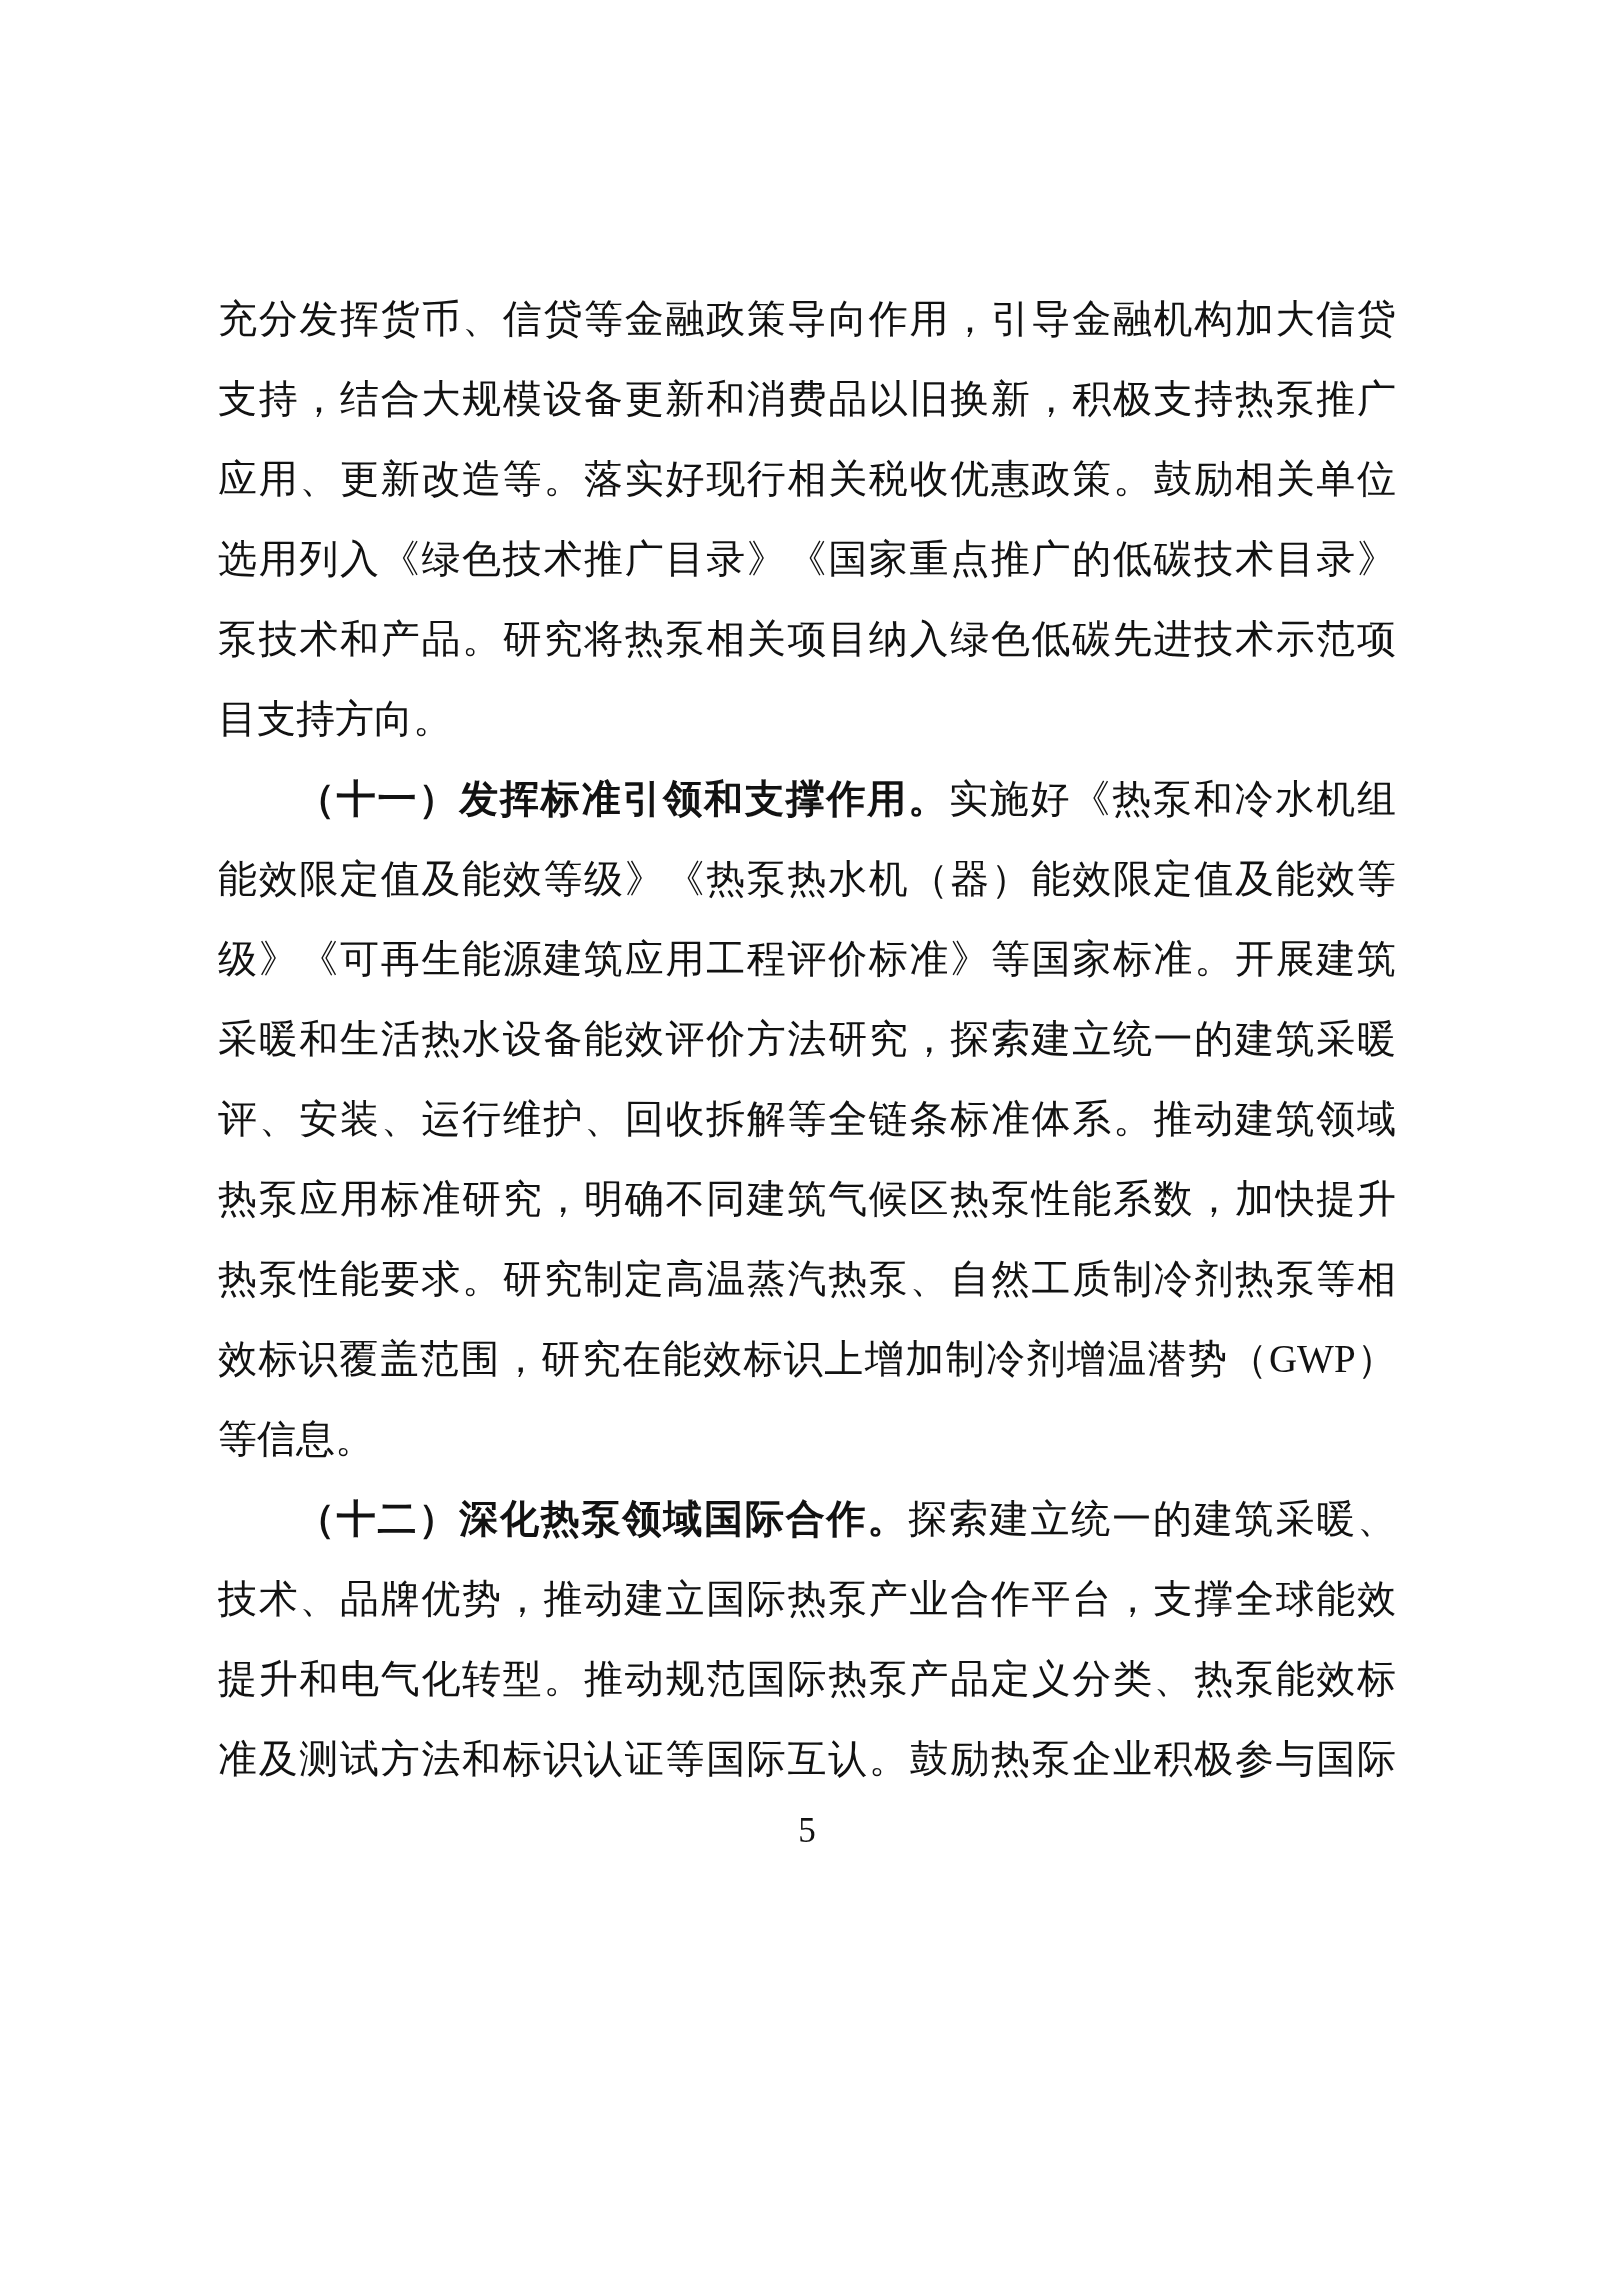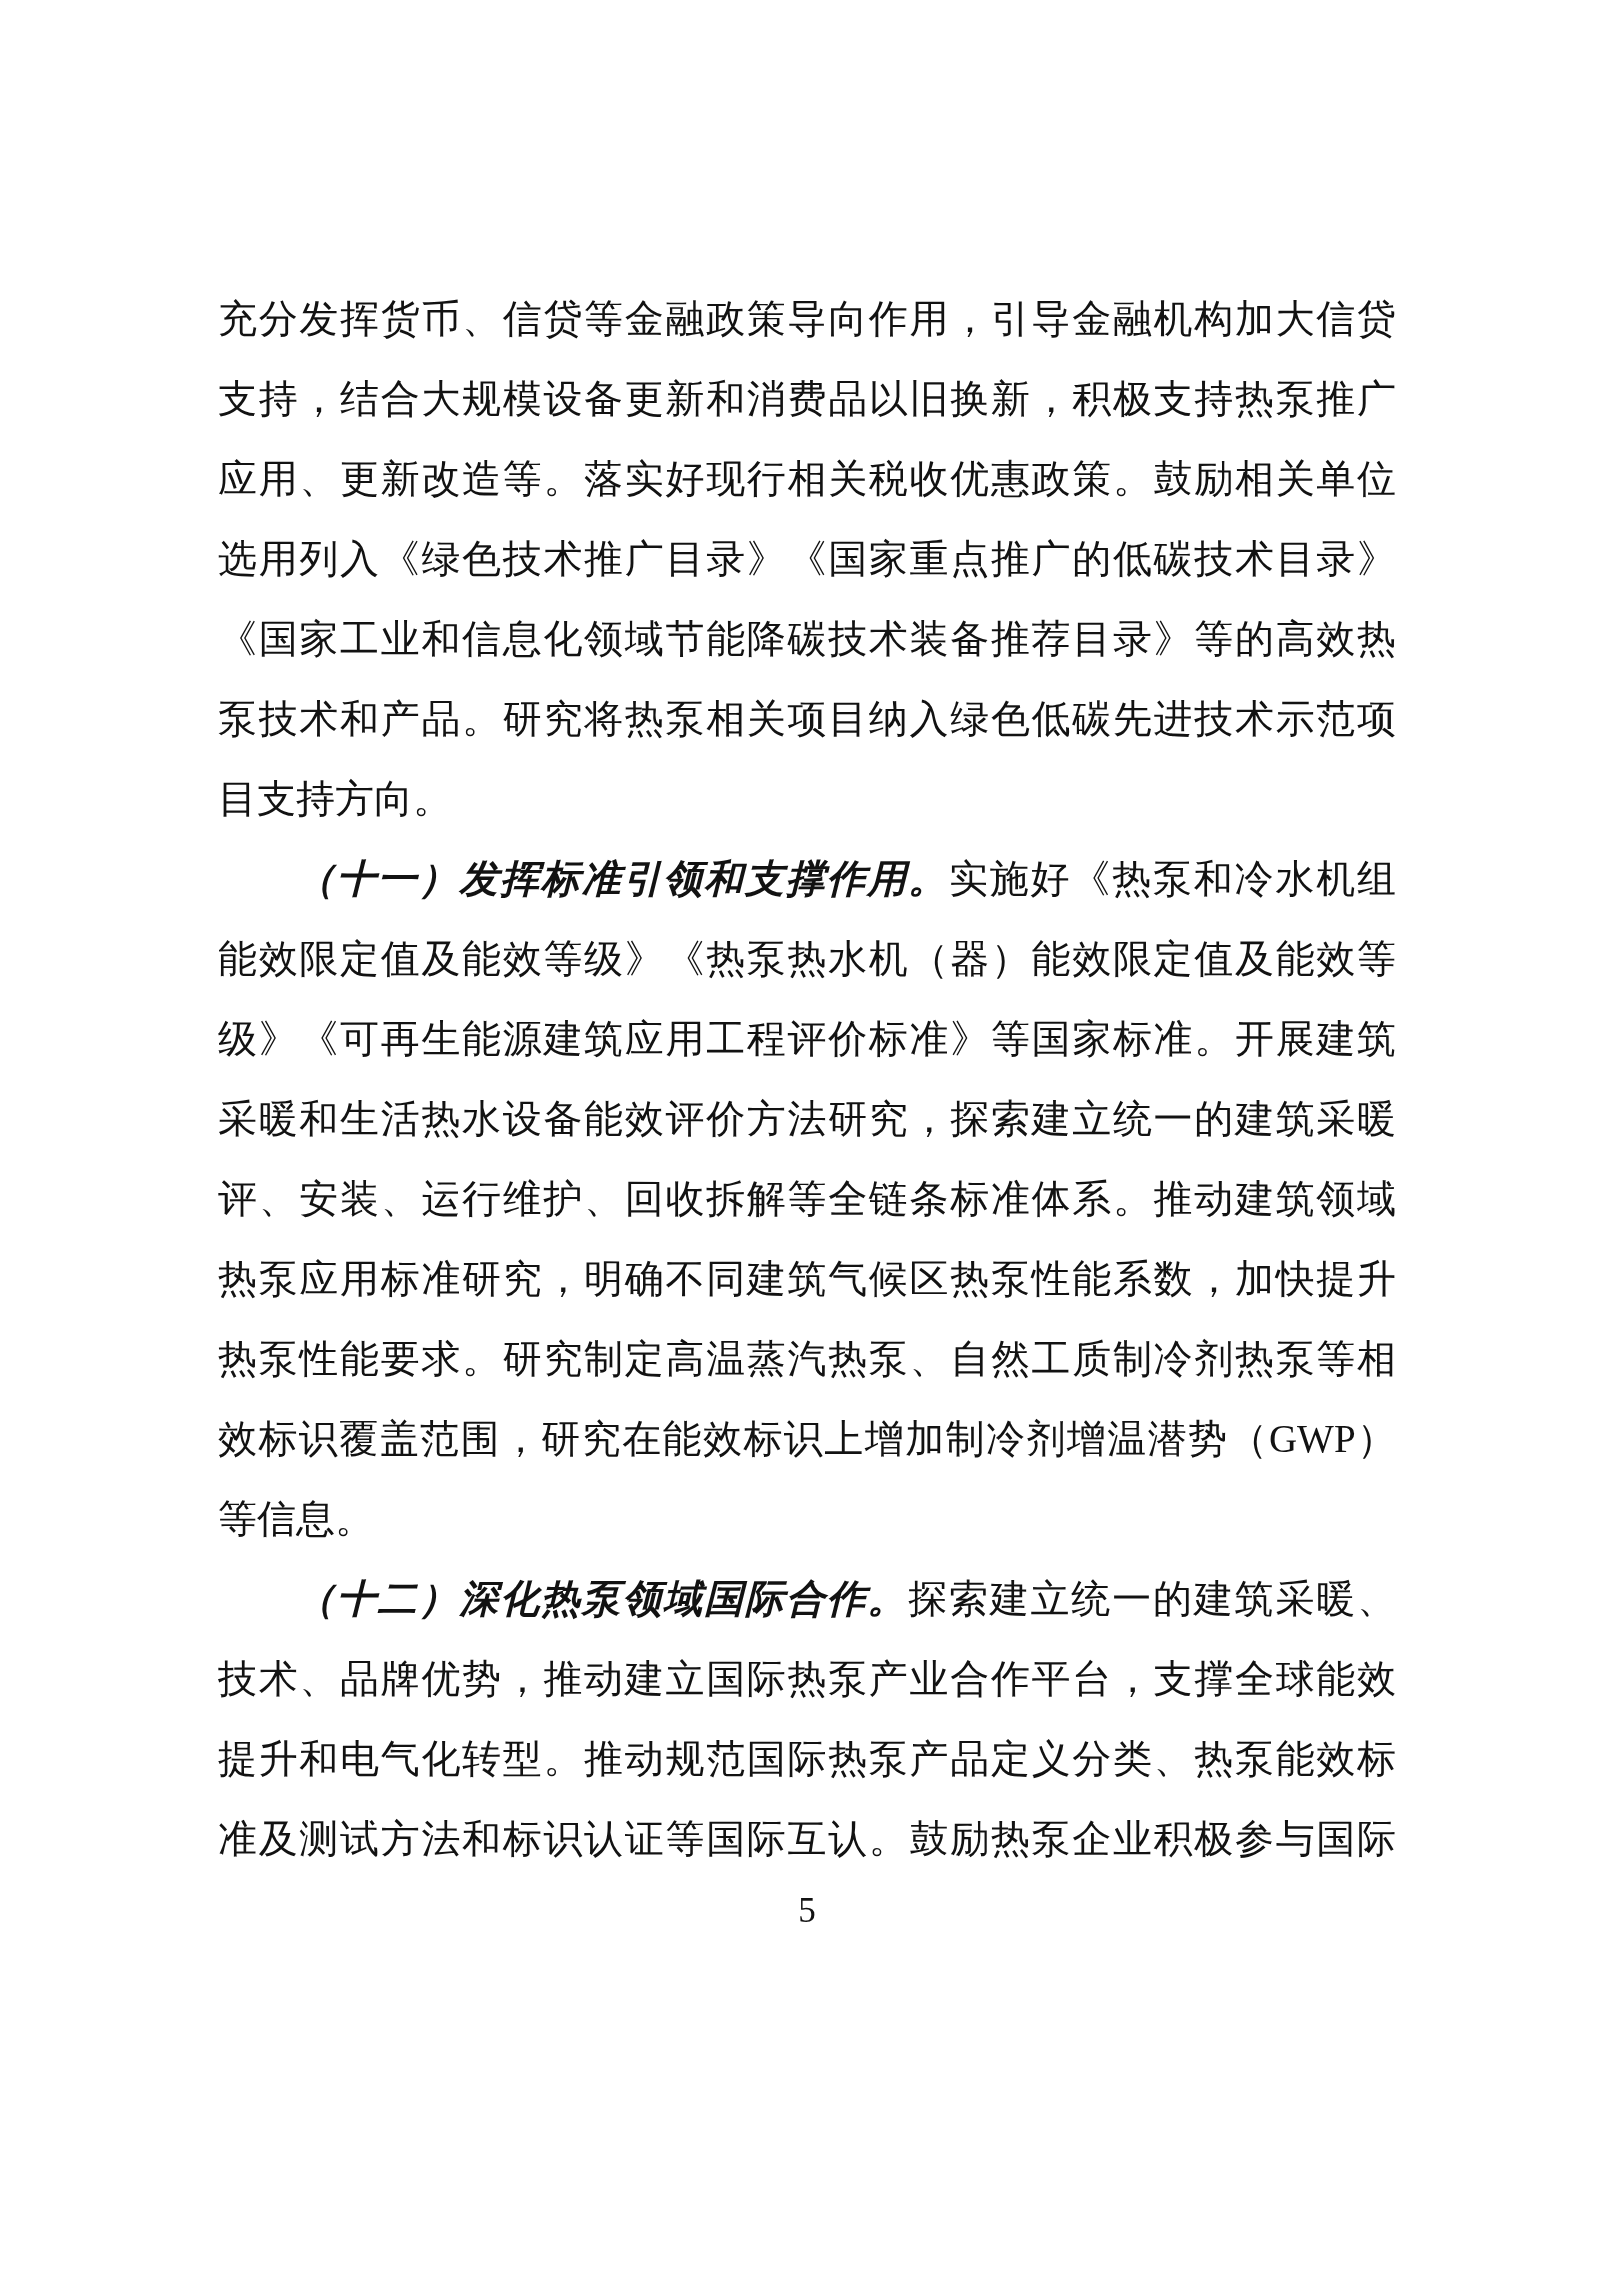--- a/index.html
+++ b/index.html
@@ -32,42 +32,40 @@
   }
   .line.no-justify-last {
     text-align-last: left;
   }
   .line.indent {
     text-indent: 78px;
   }
   .seg-bold {
     font-weight: 700;
     font-family: "Liberation Sans", "DejaVu Sans", sans-serif;
-    font-style: italic;
   }
   .page-number {
     height: 59px;
     line-height: 59px;
     margin-top: 2px;
     text-align: center;
     font-size: 35px;
     color: #121212;
     font-family: "Liberation Serif", "DejaVu Serif", serif;
   }
 </style>
 </head>
 <body>
 
 <div class="page">
   <div class="text-block">
       <div class="line"><span>充分发挥货币、信贷等金融政策导向作用，引导金融机构加大信贷</span></div>
       <div class="line"><span>支持，结合大规模设备更新和消费品以旧换新，积极支持热泵推广</span></div>
       <div class="line"><span>应用、更新改造等。落实好现行相关税收优惠政策。鼓励相关单位</span></div>
       <div class="line"><span>选用列入《绿色技术推广目录》《国家重点推广的低碳技术目录》</span></div>
-      <div class="line"><span>《国家工业和信息化领域节能降碳技术装备推荐目录》等的高效热</span></div>
       <div class="line"><span>泵技术和产品。研究将热泵相关项目纳入绿色低碳先进技术示范项</span></div>
       <div class="line no-justify-last"><span>目支持方向。</span></div>
       <div class="line indent"><span class="seg-bold">（十一）发挥标准引领和支撑作用。</span><span>实施好《热泵和冷水机组</span></div>
       <div class="line"><span>能效限定值及能效等级》《热泵热水机（器）能效限定值及能效等</span></div>
       <div class="line"><span>级》《可再生能源建筑应用工程评价标准》等国家标准。开展建筑</span></div>
       <div class="line"><span>采暖和生活热水设备能效评价方法研究，探索建立统一的建筑采暖</span></div>
       <div class="line"><span>评、安装、运行维护、回收拆解等全链条标准体系。推动建筑领域</span></div>
       <div class="line"><span>热泵应用标准研究，明确不同建筑气候区热泵性能系数，加快提升</span></div>
       <div class="line"><span>热泵性能要求。研究制定高温蒸汽热泵、自然工质制冷剂热泵等相</span></div>
       <div class="line"><span>效标识覆盖范围，研究在能效标识上增加制冷剂增温潜势（GWP）</span></div>

